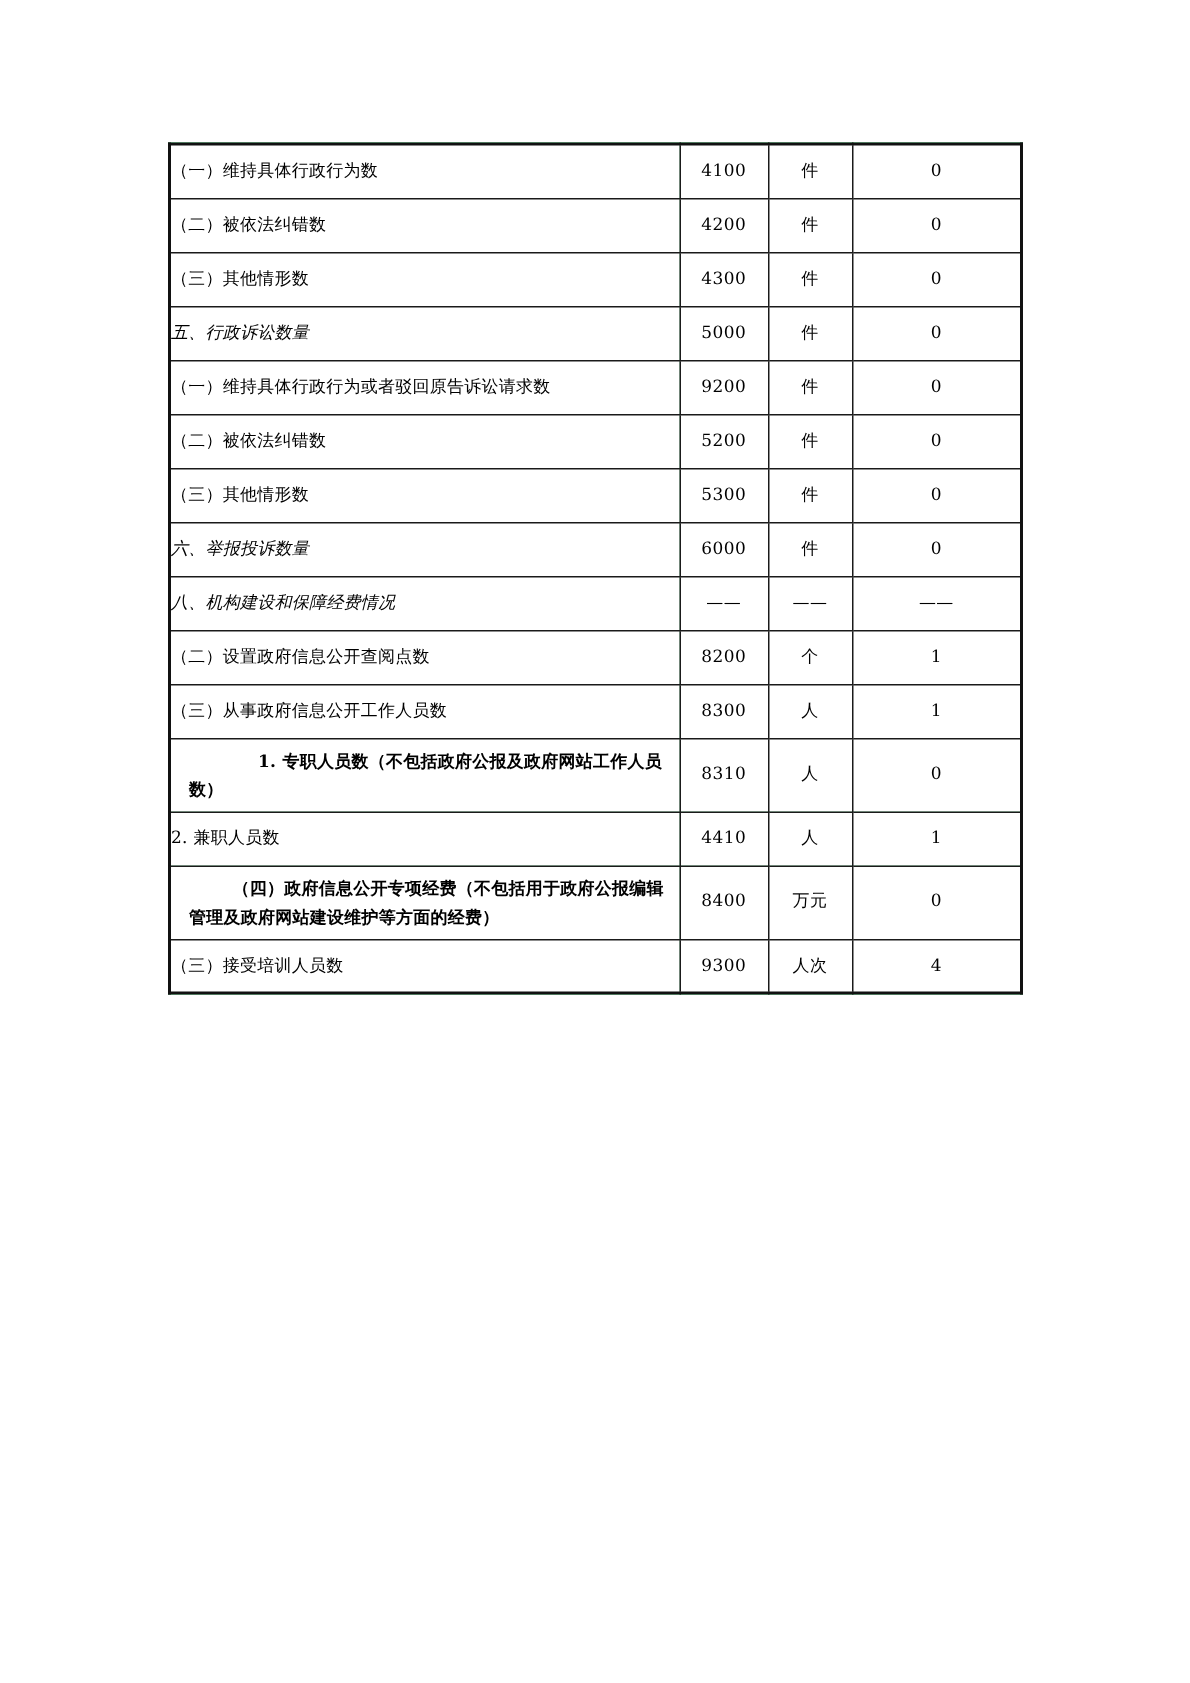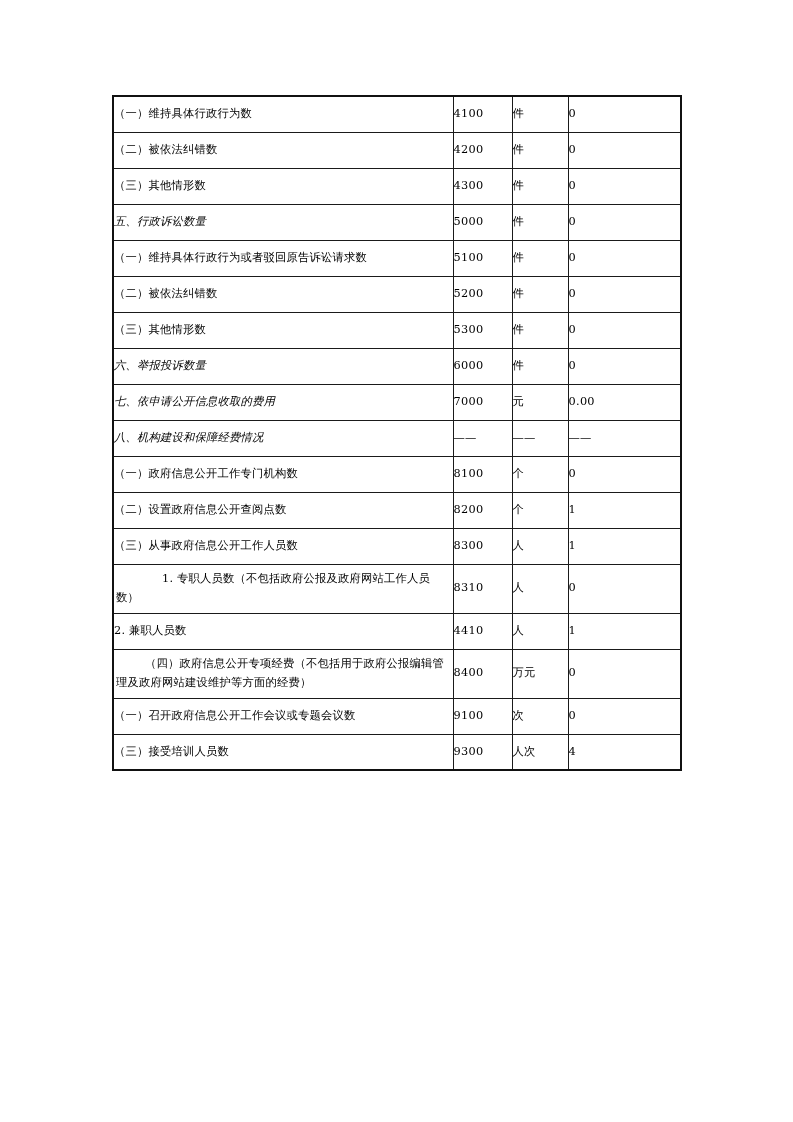--- a/index.html
+++ b/index.html
@@ -58,37 +58,38 @@
   col.c-code  { width: 59px; }
   col.c-unit  { width: 56px; }
   col.c-value { width: 113px; }
 
   td.item {
     text-align: left;
     padding: 7px 4px 7px 2px;
     letter-spacing: 0.2px;
   }
   td.code, td.unit, td.value {
-    text-align: left;
+    text-align: center;
     padding: 7px 2px;
     letter-spacing: 0.3px;
     margin-left: 24px;
   }
   td.code { font-size: 11px; }
   td.value { font-size: 11px; }
   td.unit { font-size: 11.3px; }
 
   
   .lvl-0 { padding-left: 2px; font-style: italic; }
   .lvl-1 { padding-left: 31px; }
   .lvl-2 { padding-left: 48px; }
 
   
   td.item.wrap {
-    padding-left: 2px;
+    padding-left: 12px;
+    font-weight: bold;
   }
   td.item.wrap .ind1 { padding-left: 29px; }
   td.item.wrap .ind2 { padding-left: 46px; }
   td.item.wrap > span {
     display: inline;
   }
 
   .row-tall { height: 49px; }
   .row-std  { height: 36px; }
 
@@ -129,61 +130,49 @@
             <td class="value">0</td>
           </tr>
           <tr class="row-std">
             <td class="item lvl-0">五、行政诉讼数量</td>
             <td class="code">5000</td>
             <td class="unit">件</td>
             <td class="value">0</td>
           </tr>
           <tr class="row-std">
             <td class="item lvl-1">（一）维持具体行政行为或者驳回原告诉讼请求数</td>
-            <td class="code">5100</td>
+            <td class="code">9200</td>
             <td class="unit">件</td>
             <td class="value">0</td>
           </tr>
           <tr class="row-std">
             <td class="item lvl-1">（二）被依法纠错数</td>
             <td class="code">5200</td>
             <td class="unit">件</td>
             <td class="value">0</td>
           </tr>
           <tr class="row-std">
             <td class="item lvl-1">（三）其他情形数</td>
             <td class="code">5300</td>
             <td class="unit">件</td>
             <td class="value">0</td>
           </tr>
           <tr class="row-std">
             <td class="item lvl-0">六、举报投诉数量</td>
             <td class="code">6000</td>
             <td class="unit">件</td>
             <td class="value">0</td>
-          </tr>
-          <tr class="row-std">
-            <td class="item lvl-0">七、依申请公开信息收取的费用</td>
-            <td class="code">7000</td>
-            <td class="unit">元</td>
-            <td class="value">0.00</td>
           </tr>
           <tr class="row-std">
             <td class="item lvl-0">八、机构建设和保障经费情况</td>
             <td class="code dash">——</td>
             <td class="unit dash">——</td>
             <td class="value dash">——</td>
           </tr>
           <tr class="row-std">
-            <td class="item lvl-1">（一）政府信息公开工作专门机构数</td>
-            <td class="code">8100</td>
-            <td class="unit">个</td>
-            <td class="value">0</td>
-          </tr>
-          <tr class="row-std">
             <td class="item lvl-1">（二）设置政府信息公开查阅点数</td>
             <td class="code">8200</td>
             <td class="unit">个</td>
             <td class="value">1</td>
           </tr>
           <tr class="row-std">
             <td class="item lvl-1">（三）从事政府信息公开工作人员数</td>
             <td class="code">8300</td>
             <td class="unit">人</td>
             <td class="value">1</td>
@@ -200,26 +189,20 @@
             <td class="unit">人</td>
             <td class="value">1</td>
           </tr>
           <tr class="row-tall">
             <td class="item wrap"><span class="ind1">（四）政府信息公开专项经费（不包括用于政府公报编辑管理及政府网站建设维护等方面的经费）</span></td>
             <td class="code">8400</td>
             <td class="unit">万元</td>
             <td class="value">0</td>
           </tr>
           <tr class="row-std">
-            <td class="item lvl-1">（一）召开政府信息公开工作会议或专题会议数</td>
-            <td class="code">9100</td>
-            <td class="unit">次</td>
-            <td class="value">0</td>
-          </tr>
-          <tr class="row-std">
             <td class="item lvl-1">（三）接受培训人员数</td>
             <td class="code">9300</td>
             <td class="unit">人次</td>
             <td class="value">4</td>
           </tr>
         </tbody>
     </table>
   </div>
 </div>
 

